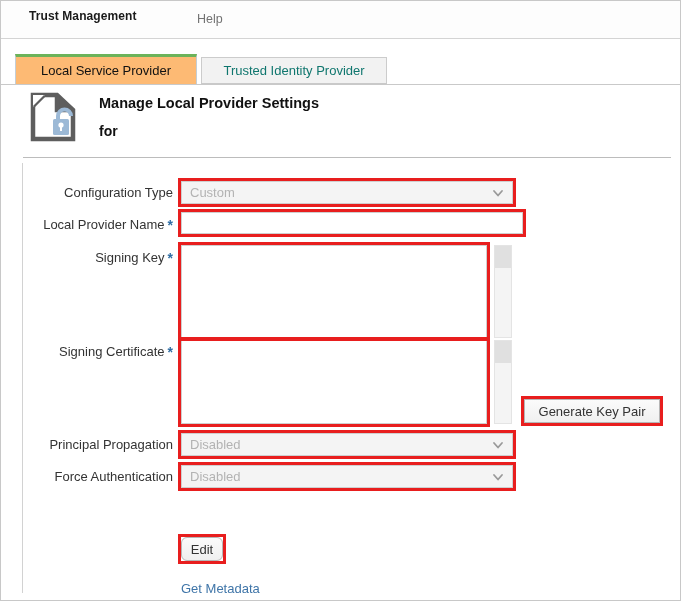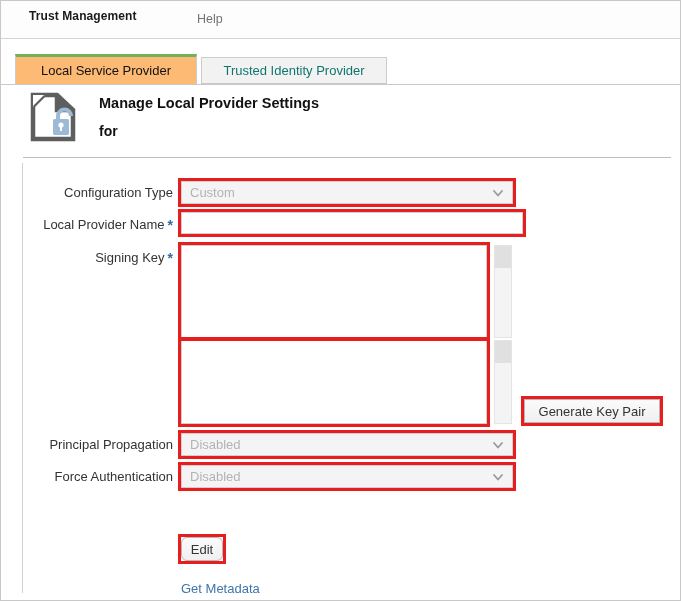--- a/index.html
+++ b/index.html
@@ -328,20 +328,23 @@
 
     <div class="field-label" style="left:20px; top:162px; width:152px;">
       <span>Signing Key</span><span class="req-star">*</span>
     </div>
     <textarea class="textarea-ctl" style="left: 180px; top: 158px; width: 306px; height: 93px;" placeholder=""></textarea>
     <div class="scrollbar" style="left:493px; top:158px; width:18px; height:93px;">
       <div class="thumb"></div>
     </div>
     <div class="redbox" style="left:177px; top:155px; width:312px; height:99px;"></div>
 
+    <div class="field-label" style="left:20px; top:256px; width:152px;">
+      <span>Signing Certificate</span><span class="req-star">*</span>
+    </div>
     <textarea class="textarea-ctl" style="left: 180px; top: 253px; width: 306px; height: 84px;" placeholder=""></textarea>
     <div class="scrollbar" style="left:493px; top:253px; width:18px; height:84px;">
       <div class="thumb"></div>
     </div>
     <div class="redbox" style="left:177px; top:250px; width:312px; height:90px;"></div>
 
     <button class="btn" style="left:523px; top:312px; width:136px; height:24px;text-align:center;">Generate Key Pair</button>
     <div class="redbox" style="left:520px; top:309px; width:142px; height:30px;"></div>
 
     <div class="field-label" style="left:20px; top:350px; width:152px;">

